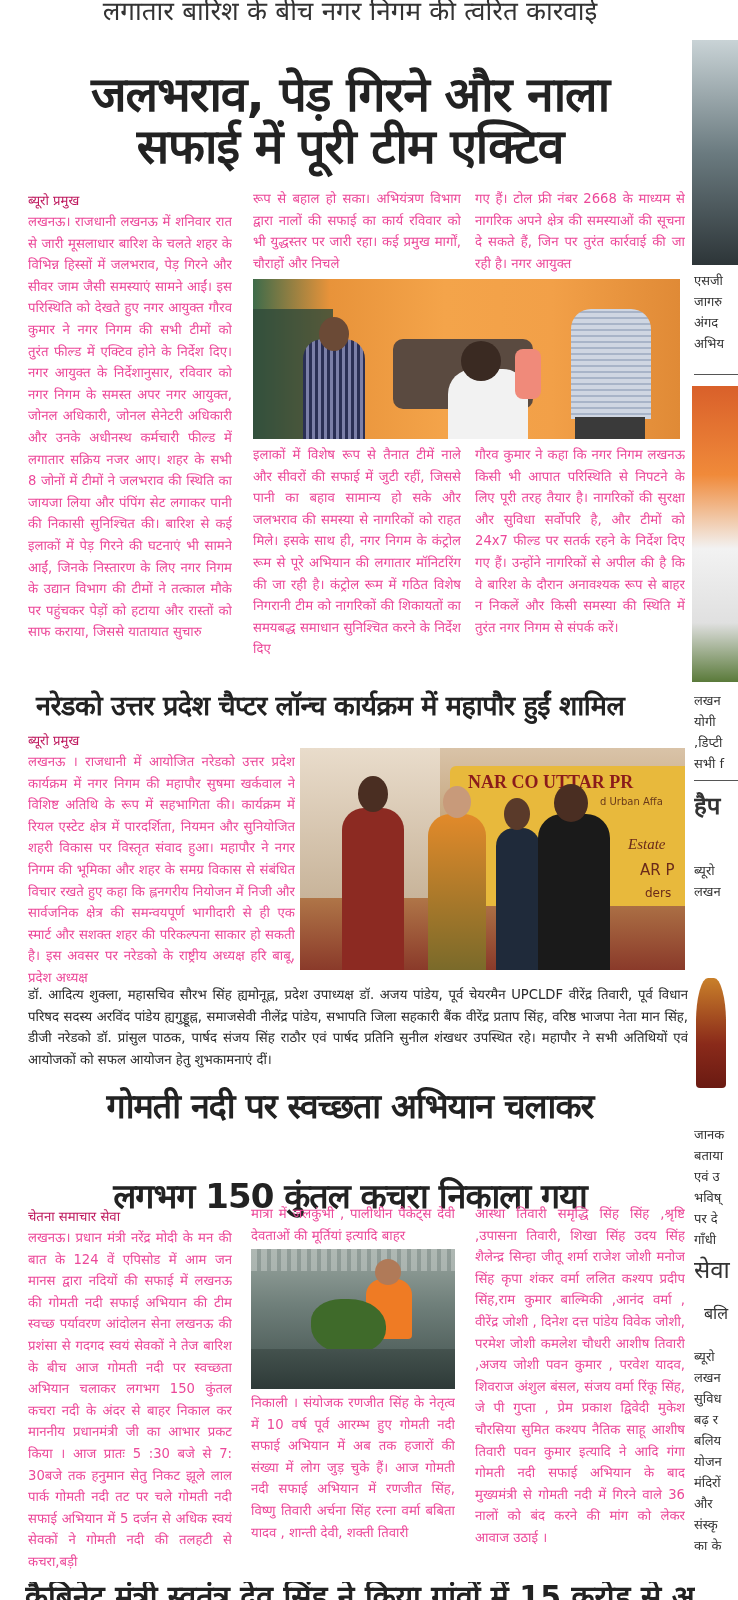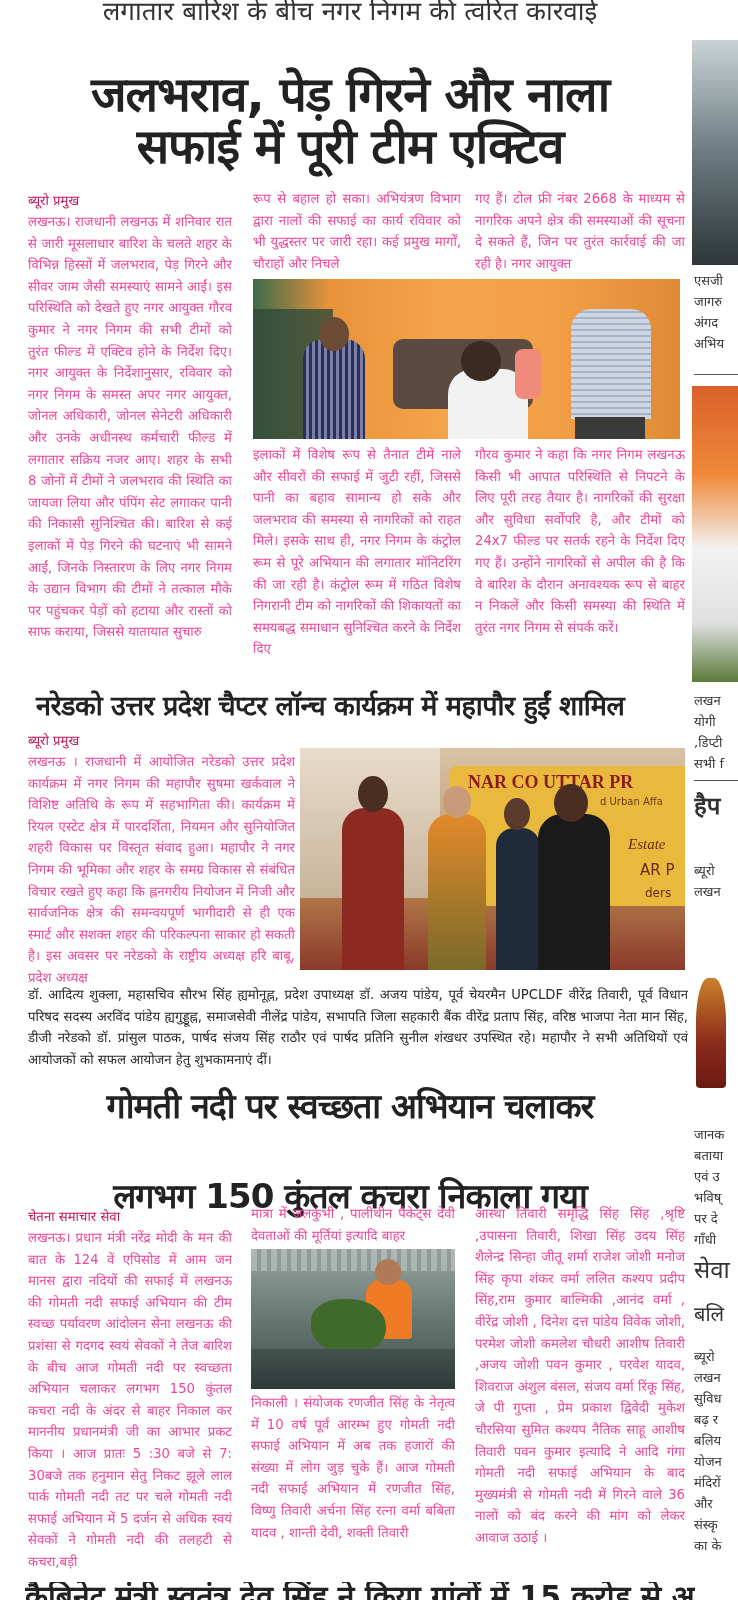--- a/index.html
+++ b/index.html
@@ -119,21 +119,21 @@
 <div class="abs photo" style="left:696px; top:978px; width:30px; height:110px; background:linear-gradient(180deg,#c9802a,#8a2a1a 60%,#6a1a12);border-radius:40% 40% 4px 4px;"></div>
 <div class="abs rstrip" style="top:1124px;">
   <div>जानक</div>
   <div>बताया</div>
   <div>एवं उ</div>
   <div>भविष्</div>
   <div>पर दे</div>
   <div>गाँधी</div>
 </div>
 <div class="abs rstrip" style="top:1252px; font-size:24px; line-height:36px;">सेवा</div>
-<div class="abs rstrip" style="top:1296px; font-size:20px; line-height:36px;">बलि</div>
+<div class="abs rstrip" style="top:1296px; font-size:16px; line-height:36px;text-align:center;">बलि</div>
 <div class="abs rstrip" style="top:1346px;">
   <div>ब्यूरो</div>
   <div>लखन</div>
   <div>सुविध</div>
   <div>बढ़ र</div>
   <div>बलिय</div>
   <div>योजन</div>
   <div>मंदिरों</div>
   <div>और</div>
   <div>संस्कृ</div>

